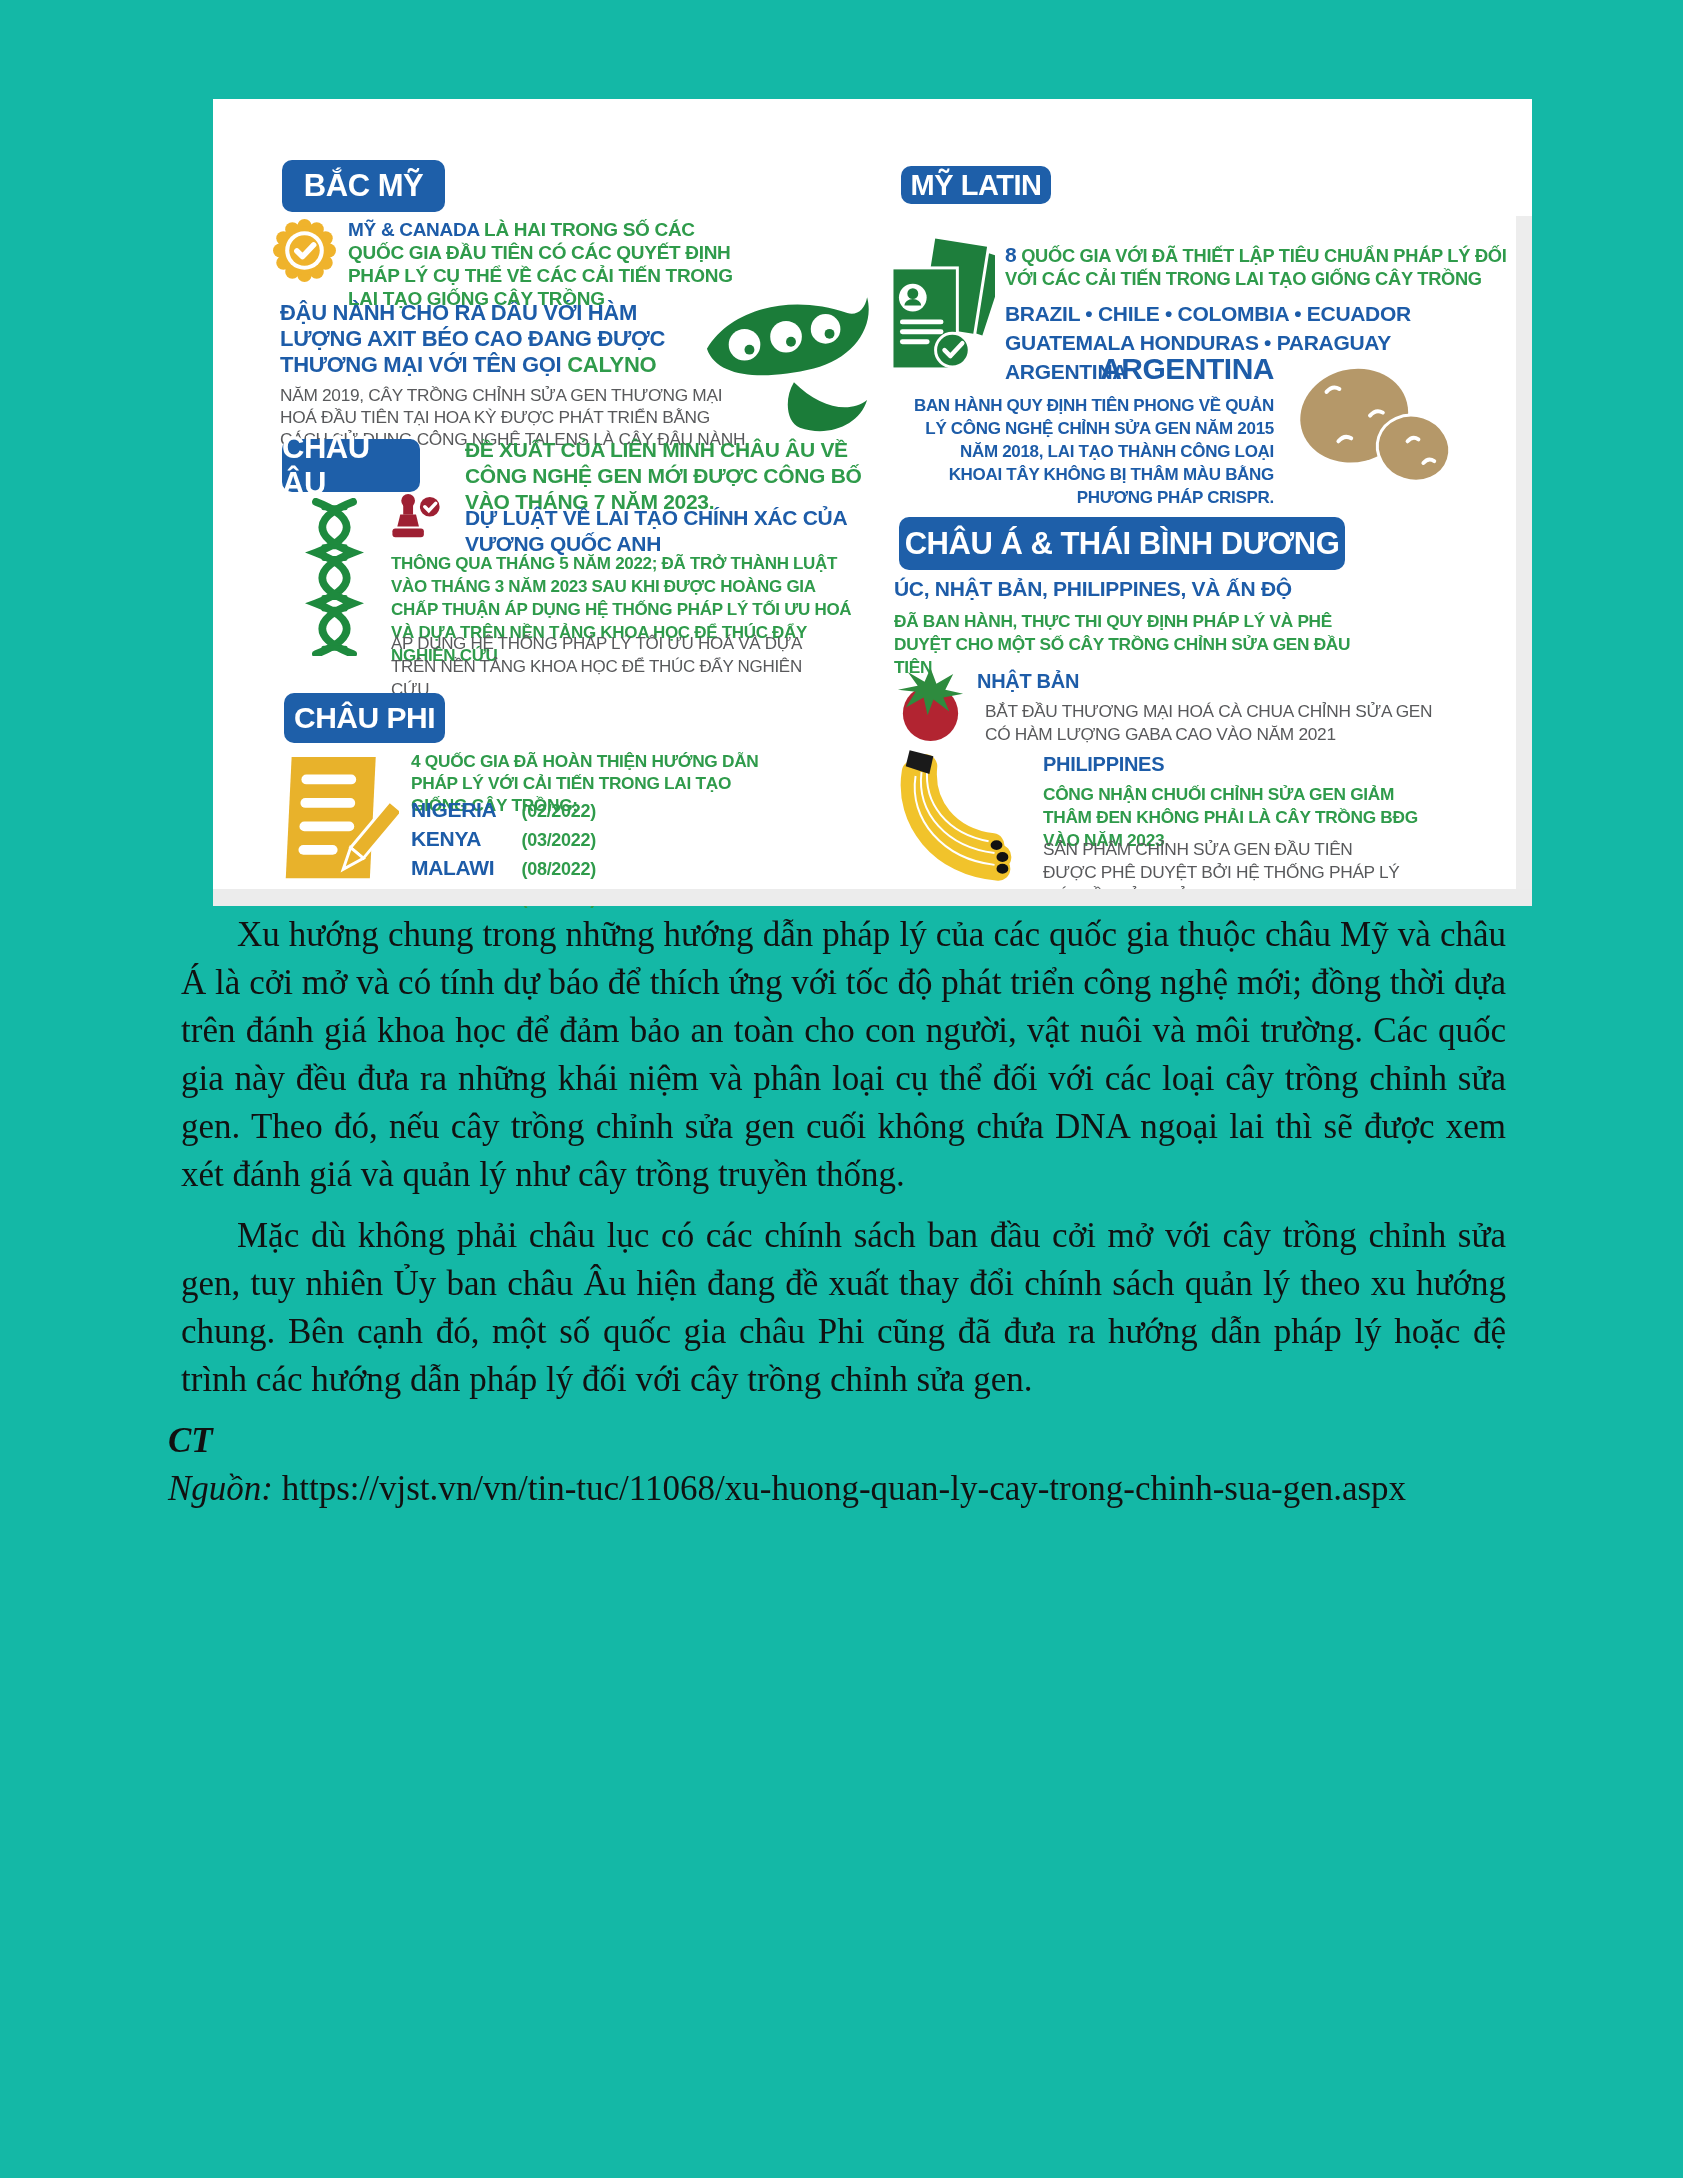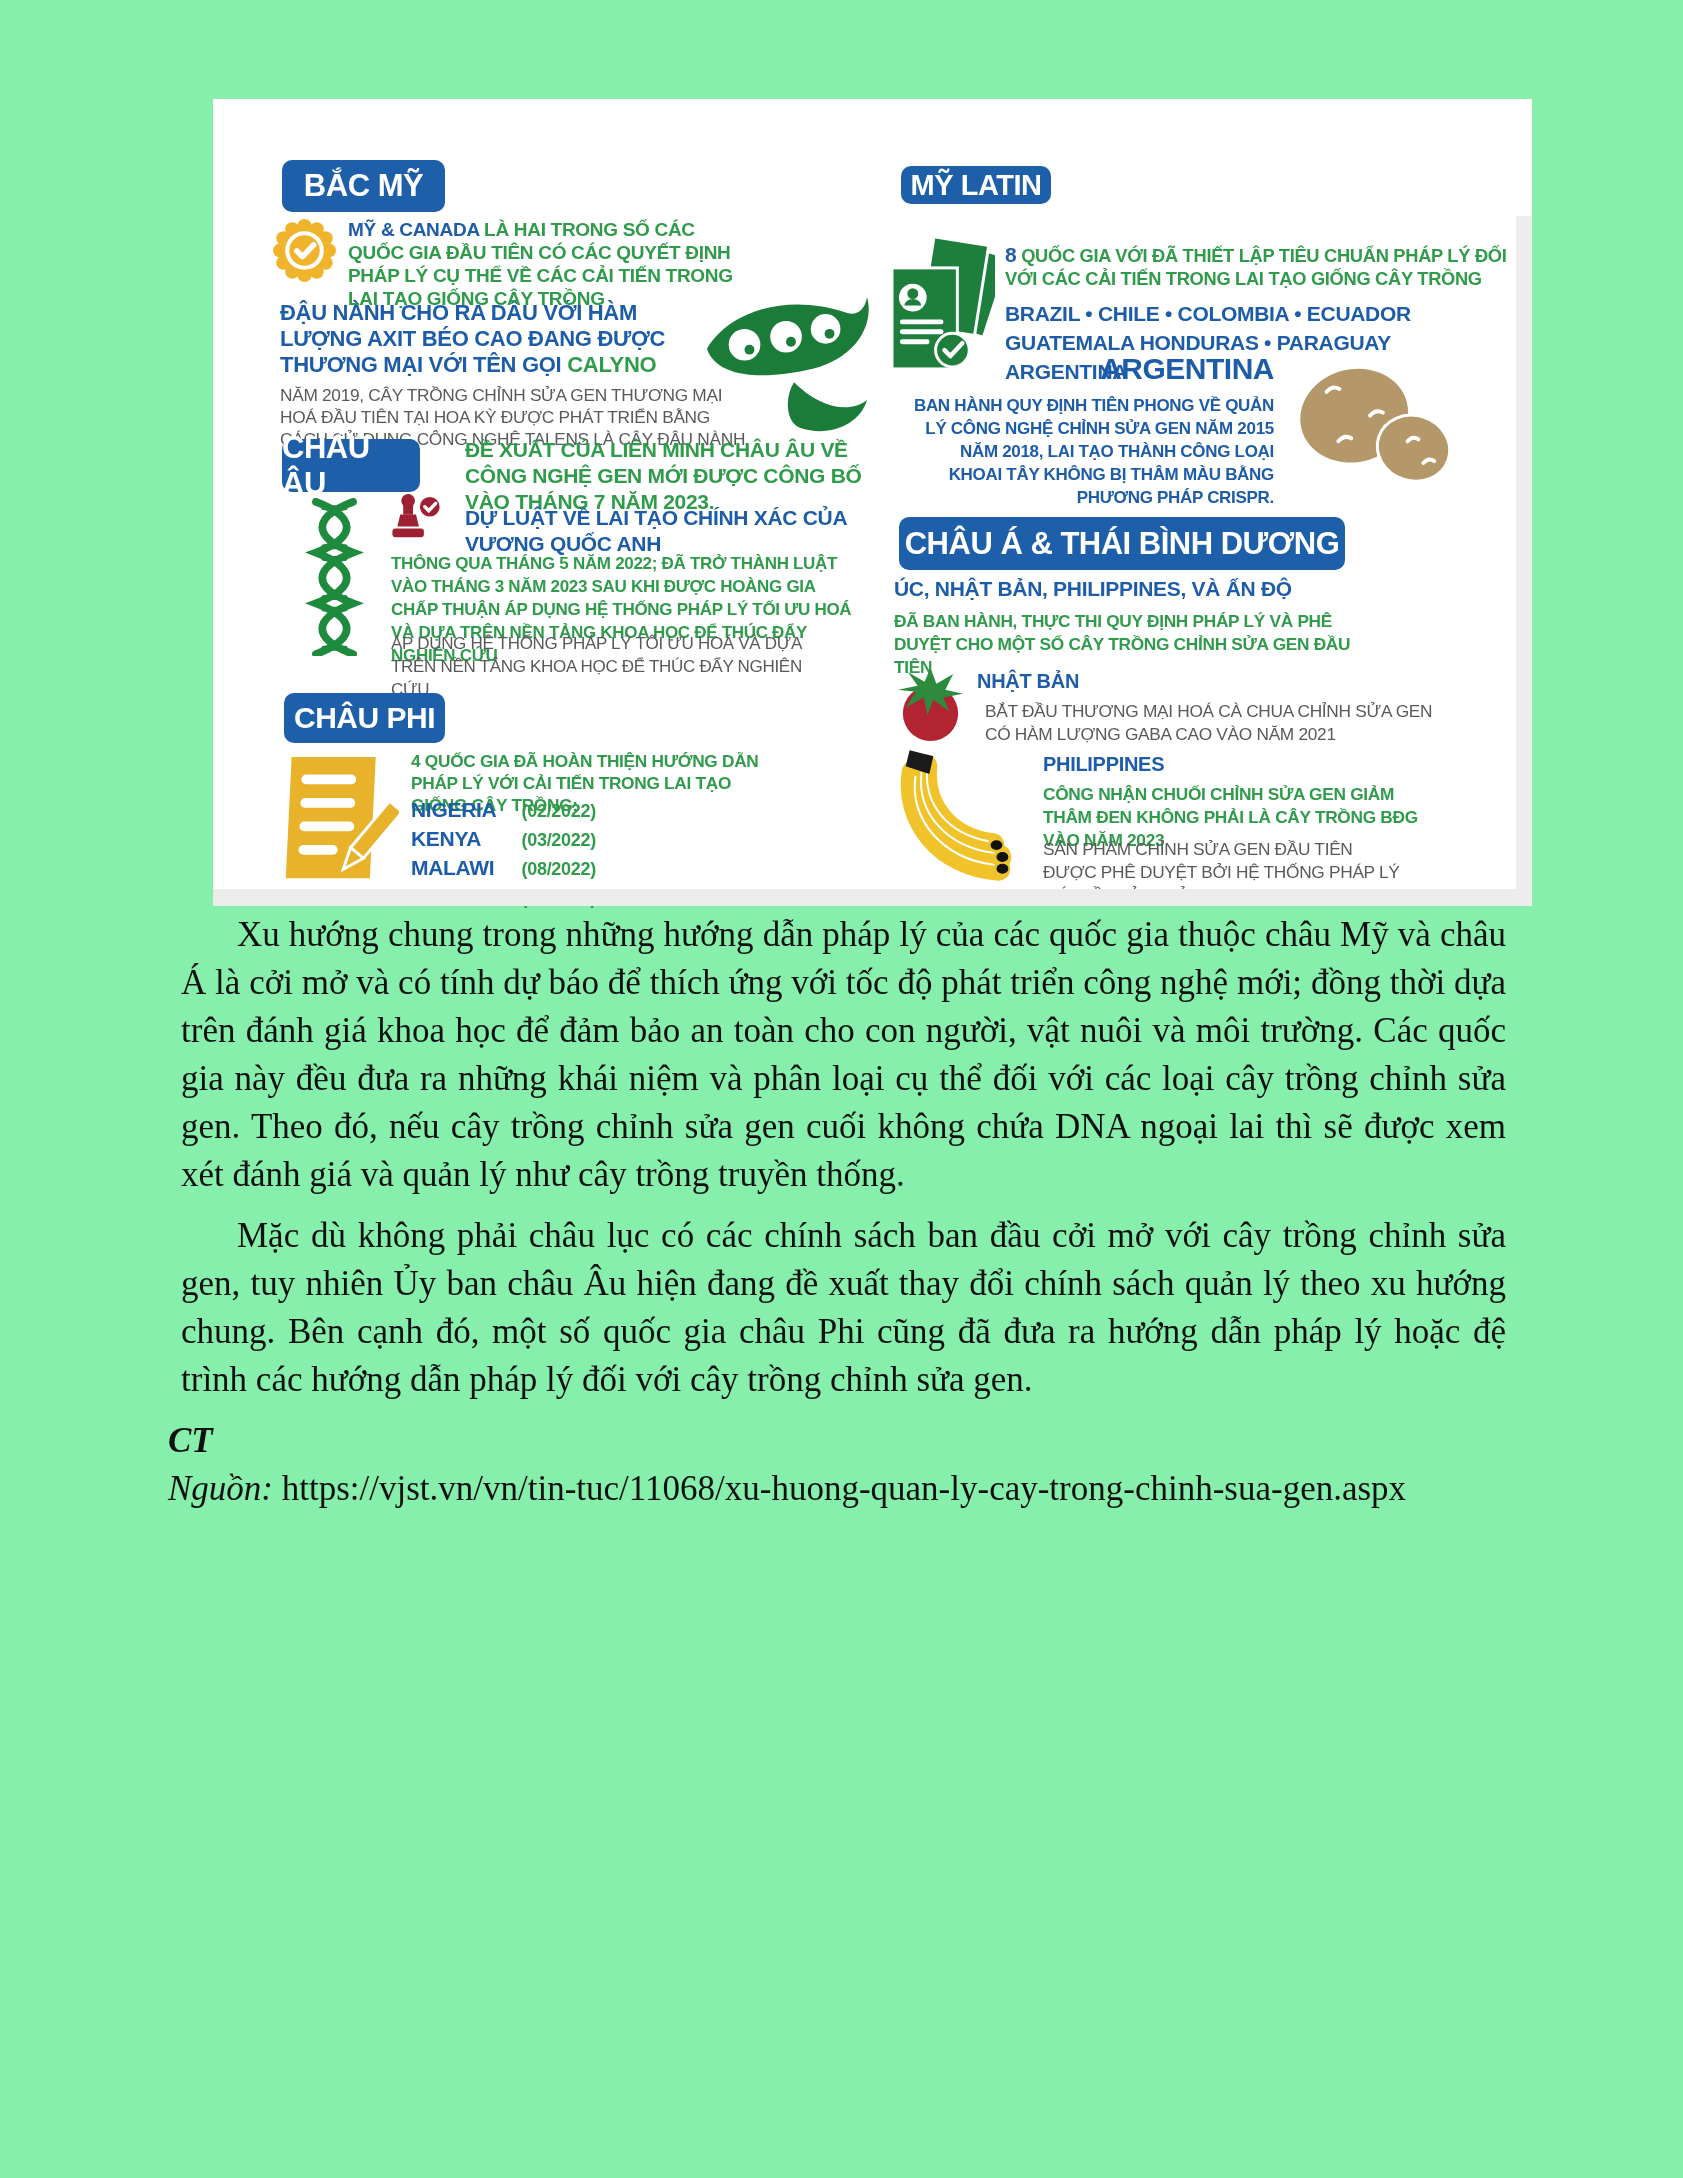--- a/index.html
+++ b/index.html
@@ -1,16 +1,16 @@
 <!DOCTYPE html>
 <html><head>
 <meta charset="utf-8">
 <style>
   html,body{margin:0;padding:0;background:#fff;}
-  .page{position:relative;width:1683px;height:2178px;background:#86efac;overflow:hidden;
+  .page{position:relative;width:1683px;height:2178px;background:#14b8a6;overflow:hidden;
         font-family:"Liberation Sans",sans-serif;}
   
   .info{position:absolute;left:213px;top:99px;width:1319px;height:807px;background:#fff;}
   .strip-bottom{position:absolute;left:0;right:0;bottom:0;height:17px;background:#ececec;}
   .strip-right{position:absolute;top:117px;right:0;width:16px;bottom:17px;background:#ededed;}
   .abs{position:absolute;}
   .pill{position:absolute;background:#1e5fa9;color:#fff;font-weight:bold;border-radius:10px;
         display:flex;align-items:center;justify-content:center;letter-spacing:-0.5px;}
   .g{color:#2f9b4b;}
   .b{color:#1d5ca8;}

